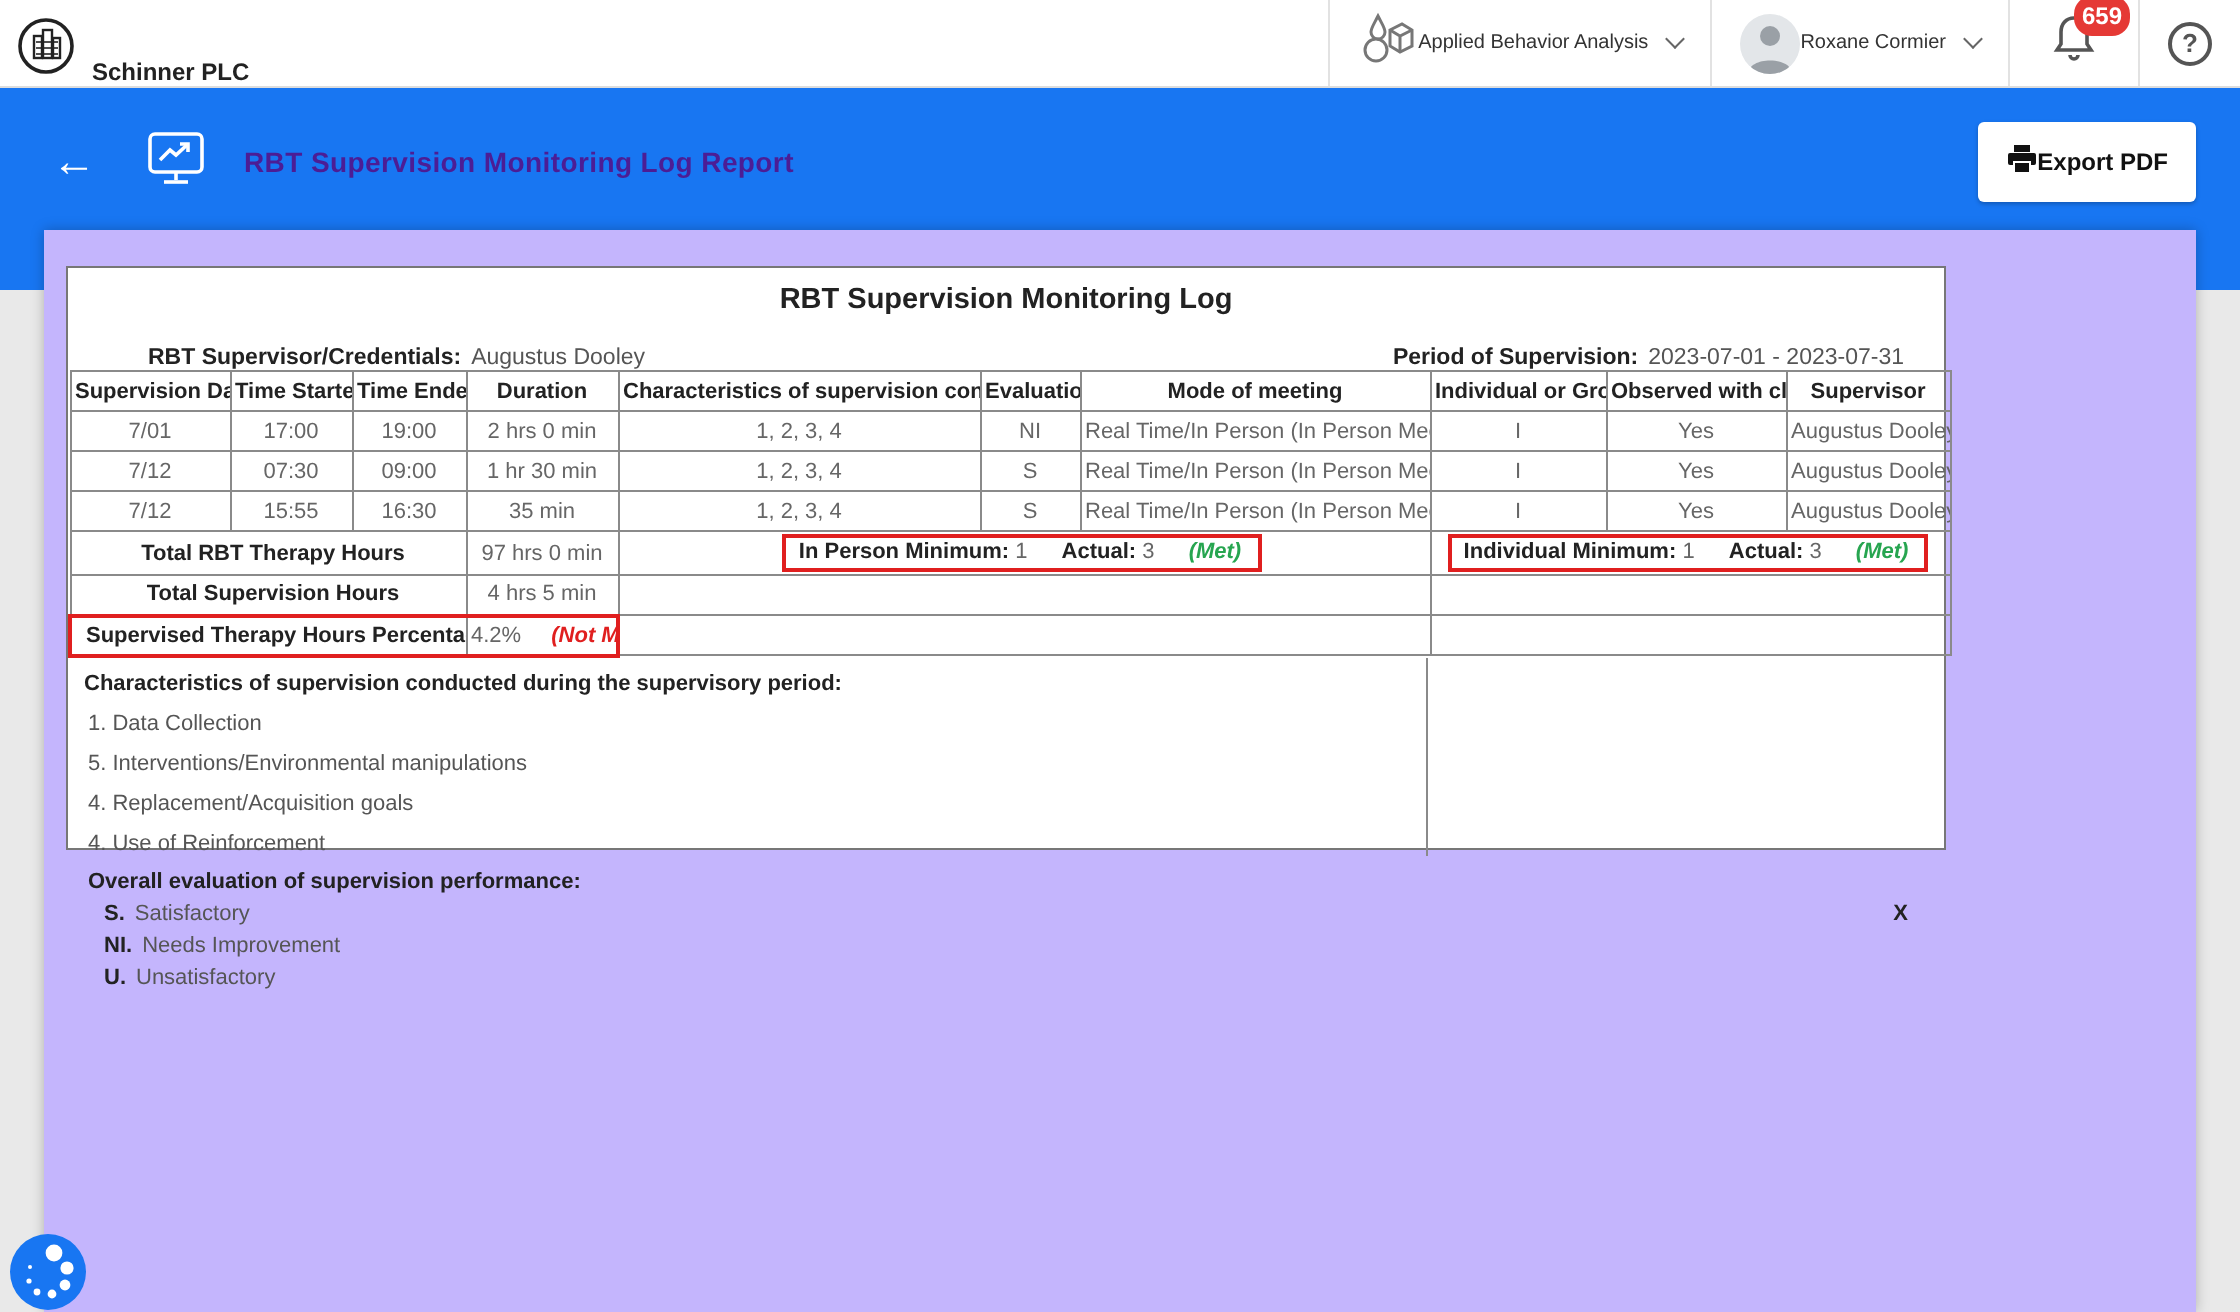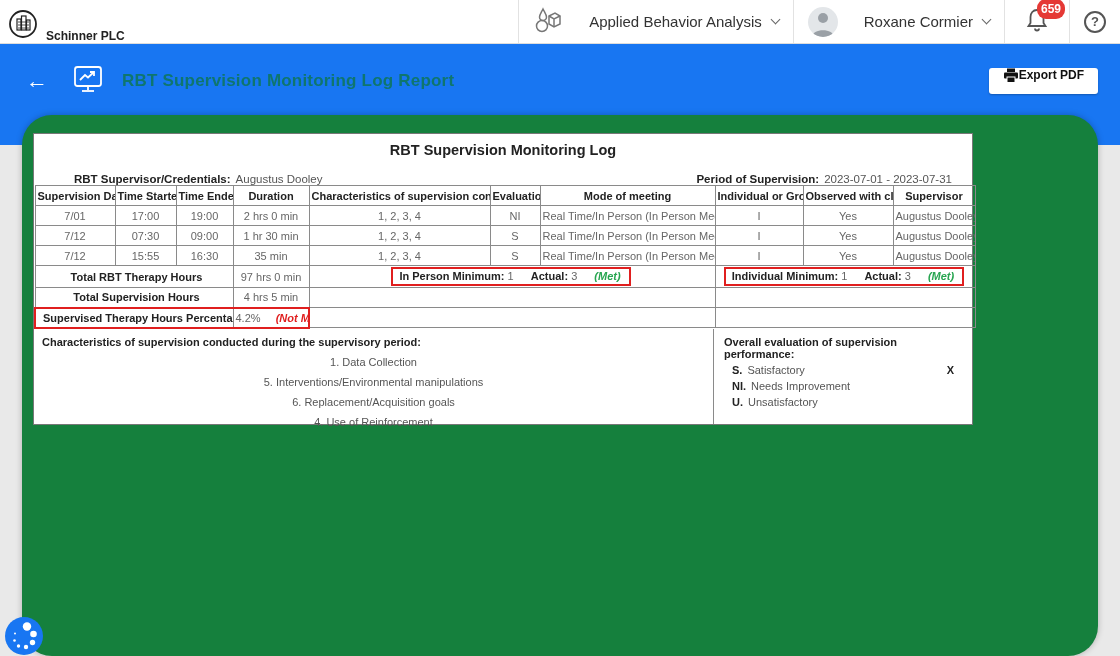--- a/index.html
+++ b/index.html
@@ -3,37 +3,37 @@
 <meta charset="utf-8">
 <style>
   * { margin:0; padding:0; box-sizing:border-box; }
   html,body { width:1120px; height:656px; font-family:"Liberation Sans", sans-serif; background:#e9e9e9; overflow:hidden; position:relative; }
 
   
   .topbar { position:absolute; top:0; left:0; right:0; height:44px; background:#fff; border-bottom:1px solid #ddd; display:flex; align-items:stretch; z-index:5; }
   .tb-left { display:flex; align-items:flex-end; padding-left:8px; flex:1; }
   .company-name { font-size:12px; font-weight:bold; color:#222; margin-left:8px; }
   .tb-section { display:flex; align-items:center; border-left:1px solid #e2e2e2; padding:0 14px; cursor:pointer; }
-  .tb-label { font-size:15px; color:#333; margin:0 10px 0 26px; }
+  .tb-label { font-size:10px; color:#333; margin:0 10px 0 0; }
   .chev { width:7px; height:7px; border-right:1.8px solid #666; border-bottom:1.8px solid #666; transform:rotate(45deg); margin-top:-4px; }
   .avatar { width:30px; height:30px; border-radius:50%; background:#e3e6e9; overflow:hidden; display:flex; align-items:flex-end; justify-content:center; }
   .bell-wrap { position:relative; padding:0 6px; }
   .badge { position:absolute; top:-8px; right:-10px; background:#e53935; color:#fff; font-size:12px; font-weight:bold; border-radius:9px; padding:3px 4px; min-width:17px; text-align:right; }
   .help-circle { width:22px; height:22px; border:2px solid #555; border-radius:50%; color:#555; font-weight:bold; font-size:13px; display:flex; align-items:center; justify-content:center; }
 
   
   .blue-band { position:absolute; top:44px; left:0; right:0; height:101px; background:#1876f2; }
   .page-header { position:absolute; top:58px; left:0; right:0; height:46px; display:flex; align-items:center; }
   .back-arrow { color:#fff; font-size:22px; margin-left:26px; cursor:pointer; line-height:1; }
   .hdr-icon { margin-left:24px; }
-  .page-title { color:#0f766e; font-size:17px; font-weight:bold; margin-left:18px; letter-spacing:.2px; }
-  .export-btn { margin-left:auto; margin-right:22px; background:#fff; border:none; border-radius:3px; height:26px; padding:0 14px; display:flex; align-items:flex-start; gap:0; font-size:12px; font-weight:bold; color:#111; cursor:pointer; box-shadow:0 1px 2px rgba(0,0,0,.25); font-family:"Liberation Sans",sans-serif; }
-
-  
-  .content-panel { position:absolute; top:115px; left:22px; right:22px; bottom:0; background:#15803d; box-shadow:0 0 6px rgba(0,0,0,.25); z-index:2;border-radius:30px; }
+  .page-title { color:#4c1d95; font-size:14px; font-weight:bold; margin-left:18px; letter-spacing:.2px; }
+  .export-btn { margin-left:auto; margin-right:22px; background:#fff; border:none; border-radius:3px; height:40px; padding:0 14px; display:flex; align-items:center; gap:0; font-size:12px; font-weight:bold; color:#111; cursor:pointer; box-shadow:0 1px 2px rgba(0,0,0,.25); font-family:"Liberation Sans",sans-serif; }
+
+  
+  .content-panel { position:absolute; top:115px; left:22px; right:22px; bottom:0; background:#c4b5fd; box-shadow:0 0 6px rgba(0,0,0,.25); z-index:2; }
   .report-card { position:absolute; top:18px; left:11px; width:940px; border:1px solid #777; background:#fff; }
   .report-title { text-align:center; font-size:14.5px; font-weight:600; color:#222; margin-top:8px; }
   .meta-row { display:flex; justify-content:space-between; padding:0 20px; font-size:11.5px; color:#555; }
   .meta-row.first { margin-top:15px; }
   .meta-row.second { margin-top:14px; margin-bottom:14px; }
   .meta-label { font-weight:bold; color:#222; margin-right:5px;margin-left:20px; }
 
   
   table.log { border-collapse:collapse; width:100%; table-layout:fixed; font-size:11px; color:#666; }
   table.log td { border:1px solid #8a8a8a; height:20px; text-align:center; padding:1px 2px; overflow:hidden; white-space:nowrap; }
@@ -43,25 +43,25 @@
   .red-inline { display:inline-block; border:2px solid #e01f1f; padding:1px 8px 2px 6px; white-space:nowrap; }
   .seg-label { font-weight:bold; color:#222; }
   .seg-val { color:#666; }
   .gap { display:inline-block; width:14px; }
   .met { color:#27a550; font-weight:bold; font-style:italic; }
   .notmet { color:#e01f1f; font-weight:bold; font-style:italic; margin-left:12px; }
   td.rb-left { border-top:2px solid #e01f1f !important; border-bottom:2px solid #e01f1f !important; border-left:2px solid #e01f1f !important; }
   td.rb-right { border-top:2px solid #e01f1f !important; border-bottom:2px solid #e01f1f !important; border-right:2px solid #e01f1f !important; }
 
   
-  .bottom-section { display:flex; height:95px; font-size:11px; }
+  .bottom-section { display:flex; height:95px; font-size:11px;flex-direction:column; }
   .bs-left { width:680px; border-right:1px solid #8a8a8a; padding:7px 10px 0 8px; }
   .bs-right { flex:1; padding:7px 12px 0 10px; }
   .bs-heading { font-weight:bold; color:#222; font-size:11px; }
-  .char-item { color:#555; margin-top:8px; padding-left:2px;text-align:center; }
+  .char-item { color:#555; margin-top:8px; padding-left:2px; }
   .eval-line { display:flex; color:#555; margin-top:4px; padding-left:8px; }
   .eval-code { font-weight:bold; color:#222; margin-right:5px; }
   .eval-x { margin-left:auto; font-weight:bold; color:#222; padding-right:6px; }
 
   
   .fab { position:absolute; left:5px; bottom:1px; width:38px; height:38px; border-radius:50%; cursor:pointer; z-index:6; }
 </style>
 </head>
 <body>
 
@@ -259,21 +259,21 @@
         <td colspan="3"></td>
       </tr>
     </tbody>
       </table>
 
     <div class="bottom-section">
       <div class="bs-left">
         <div class="bs-heading">Characteristics of supervision conducted during the supervisory period:</div>
         <div class="char-item">1. Data Collection</div>
         <div class="char-item">5. Interventions/Environmental manipulations</div>
-        <div class="char-item">6. Replacement/Acquisition goals</div>
+        <div class="char-item">4. Replacement/Acquisition goals</div>
         <div class="char-item">4. Use of Reinforcement</div>
       </div>
       <div class="bs-right">
         <div class="bs-heading">Overall evaluation of supervision performance:</div>
         <div class="eval-line">
           <span class="eval-code">S.</span>
           <span>Satisfactory</span>
           <span class="eval-x">X</span>
         </div>
         <div class="eval-line">

